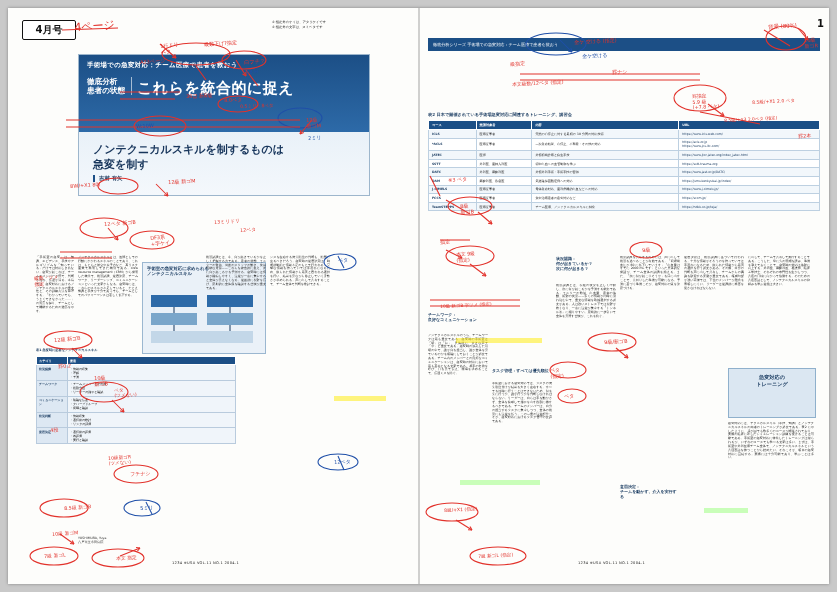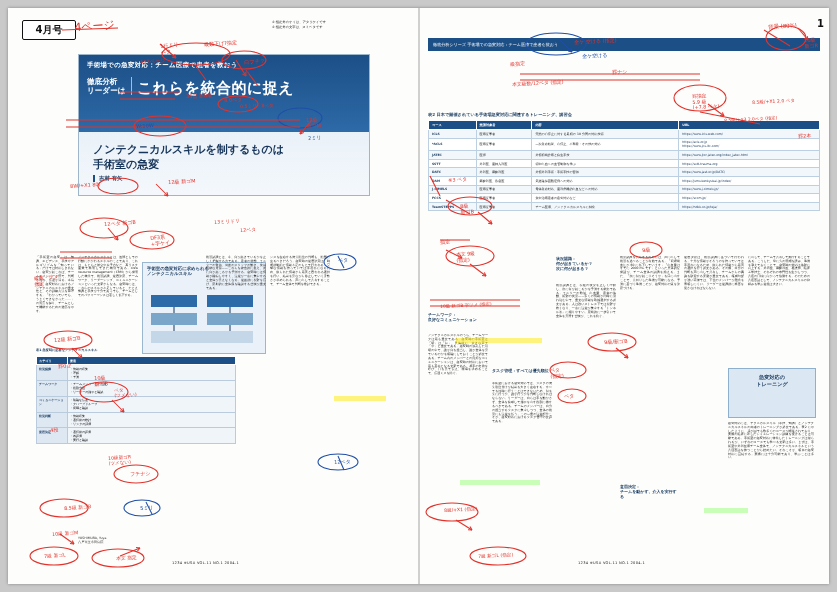--- a/index.html
+++ b/index.html
@@ -178,24 +178,24 @@
 
     <div class="notebox">
       <div>※ 指定外のケイは、アタリケイです</div>
       <div>※ 指定外の文字は、スミベタです</div>
     </div>
 
     <div class="hero">
       <div class="hero-top"></div>
       <div class="hero-kicker">手術場での急変対応：チーム医療で患者を救おう</div>
       <div class="hero-series ja" style="white-space:pre-line">徹底分析
-リーダーは</div>
+患者の状態</div>
       <div class="hero-title">これらを統合的に捉え</div>
       <div class="hero-sub" style="white-space:pre-line">ノンテクニカルスキルを制するものは
-手術室の急変</div>
+急変を制す</div>
       <div class="hero-author">吉村 有矢</div>
     </div>
 
     <div class="lcol lc0">「手術室の急変」は、知識、エビデンス、手技やアルゴリズムを「知っている」だけでは対応しきれない。急変が起これば、チームのメンバーが慌て、判断が遅れ、伝達が滞る。本稿では、急変対応におけるノンテクニカルスキルの重要性と、その訓練方法を整理する。「わかっていても、うまくできなかった……」の背景を探り、チームとして機能するための道筋を示す。</div>
     <div class="lcol lc1">ノンテクニカルスキルとは、医師としての行動にかかわるスキルのことであり、これは、もともと航空や原子力など、高リスク産業で発展してきた概念である。crew resource management（CRM）から発展した概念で、状況認識、意思決定、チームワーク、リーダーシップ、コミュニケーションといった要素からなる。急変時には、これらのスキルが不足していると、たとえ知識と手技が十分であっても、チームとしてのパフォーマンスは著しく低下する。</div>
 
     <div class="chartbox">
       <div class="ct" style="white-space:pre-line">手術室の急変対応に求められる
 ノンテクニカルスキル</div>
       <svg width="122" height="62" style="position:absolute;left:0;top:26px">

